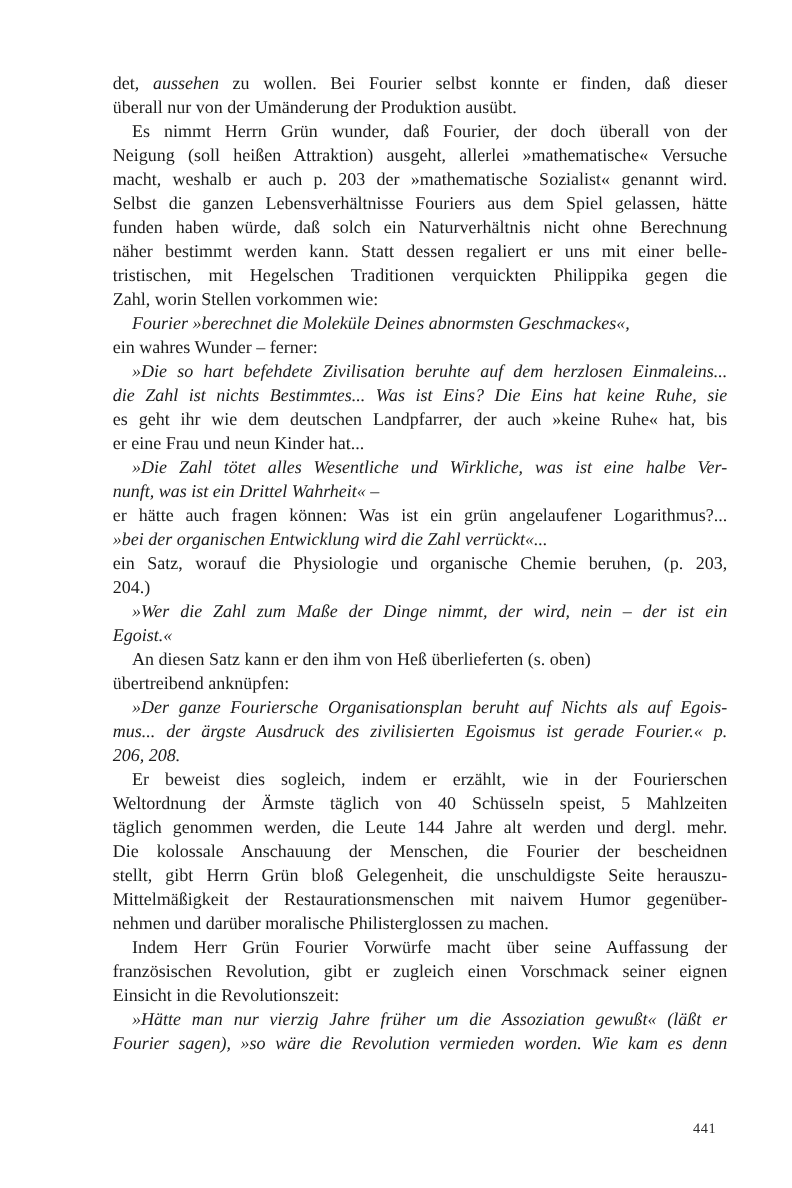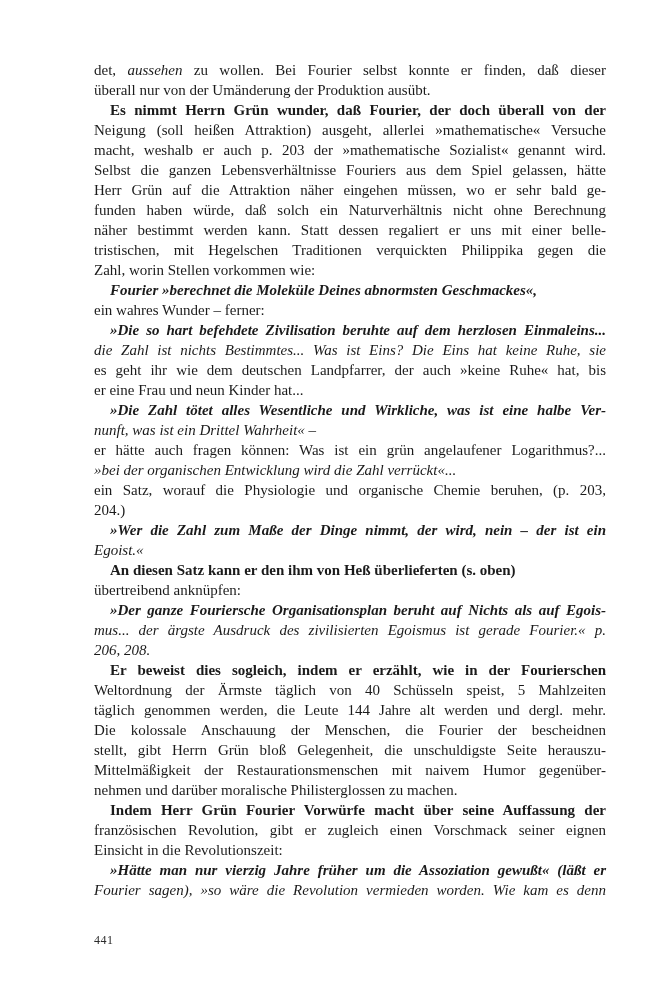--- a/index.html
+++ b/index.html
@@ -13,42 +13,42 @@
     padding-left:28px;
   }
   .text-block{
     position:absolute;
     left:94px;top:60px;width:512px;
     font-size:15px;
     line-height:20px;
   }
   .line{white-space:nowrap;}
   .line.j{text-align:justify;text-align-last:justify;-moz-text-align-last:justify;}
-  .line.ind{text-indent:16px;font-weight:bold;}
+  .line.ind{text-indent:16px;}
   .em{font-style:italic;}
   .folio{
     position:absolute;
     top:933px;left:94px;width:503px;
+    text-align:right;
     font-size:12px;
     color:#2a2a2a;
     letter-spacing:0.5px;
   }
 </style>
 </head>
 <body>
 
 <div class="page">
   <div class="text-block">
       <div class="line j"><span>det, </span><span class="em">aussehen</span><span> zu wollen. Bei Fourier selbst konnte er finden, daß dieser</span></div>
       <div class="line"><span>überall nur von der Umänderung der Produktion ausübt.</span></div>
       <div class="line j ind"><span>Es nimmt Herrn Grün wunder, daß Fourier, der doch überall von der</span></div>
       <div class="line j"><span>Neigung (soll heißen Attraktion) ausgeht, allerlei »mathematische« Versuche</span></div>
       <div class="line j"><span>macht, weshalb er auch p. 203 der »mathematische Sozialist« genannt wird.</span></div>
       <div class="line j"><span>Selbst die ganzen Lebensverhältnisse Fouriers aus dem Spiel gelassen, hätte</span></div>
-      <div class="line j"><span>Herr Grün auf die Attraktion näher eingehen müssen, wo er sehr bald ge-</span></div>
       <div class="line j"><span>funden haben würde, daß solch ein Naturverhältnis nicht ohne Berechnung</span></div>
       <div class="line j"><span>näher bestimmt werden kann. Statt dessen regaliert er uns mit einer belle-</span></div>
       <div class="line j"><span>tristischen, mit Hegelschen Traditionen verquickten Philippika gegen die</span></div>
       <div class="line"><span>Zahl, worin Stellen vorkommen wie:</span></div>
       <div class="line ind"><span class="em">Fourier »berechnet die Moleküle Deines abnormsten Geschmackes«,</span></div>
       <div class="line"><span>ein wahres Wunder – ferner:</span></div>
       <div class="line j ind"><span class="em">»Die so hart befehdete Zivilisation beruhte auf dem herzlosen Einmaleins...</span></div>
       <div class="line j"><span class="em">die Zahl ist nichts Bestimmtes... Was ist Eins? Die Eins hat keine Ruhe, sie</span></div>
       <div class="line j"><span>es geht ihr wie dem deutschen Landpfarrer, der auch »keine Ruhe« hat, bis</span></div>
       <div class="line"><span>er eine Frau und neun Kinder hat...</span></div>

